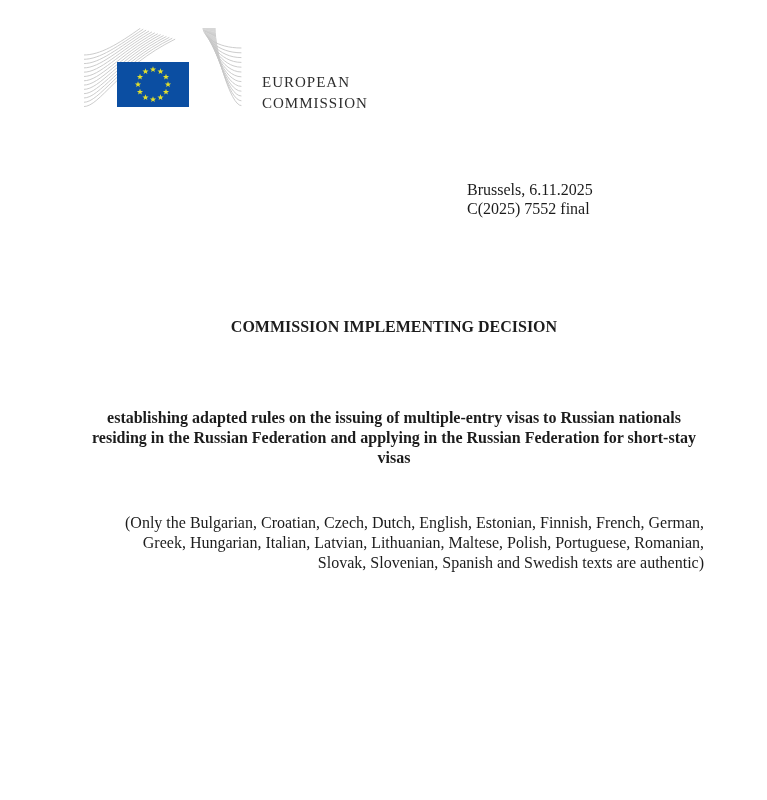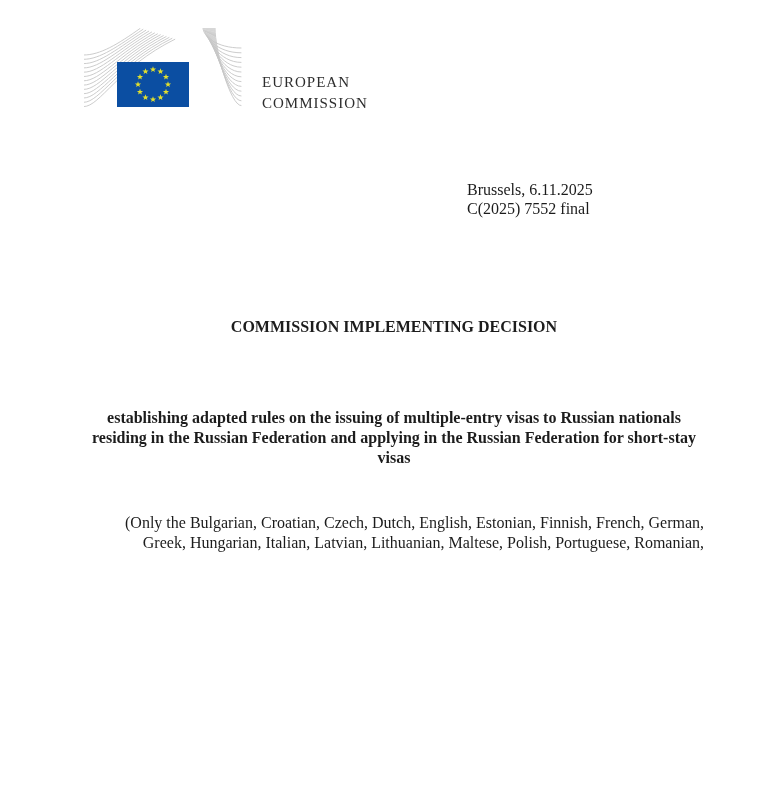--- a/index.html
+++ b/index.html
@@ -113,15 +113,16 @@
 
   <div class="subject">
     <div>establishing adapted rules on the issuing of multiple-entry visas to Russian nationals</div>
     <div>residing in the Russian Federation and applying in the Russian Federation for short-stay</div>
     <div>visas</div>
   </div>
 
   <div class="authenticity">
     <div>(Only the Bulgarian, Croatian, Czech, Dutch, English, Estonian, Finnish, French, German,</div>
     <div>Greek, Hungarian, Italian, Latvian, Lithuanian, Maltese, Polish, Portuguese, Romanian,</div>
+    <div>Slovak, Slovenian, Spanish and Swedish texts are authentic)</div>
   </div>
 
 </div>
 
 </body></html>

